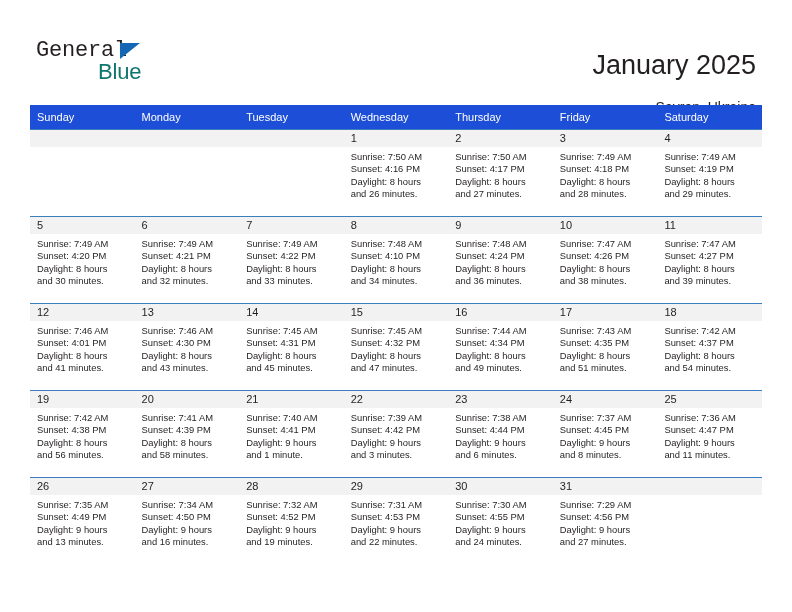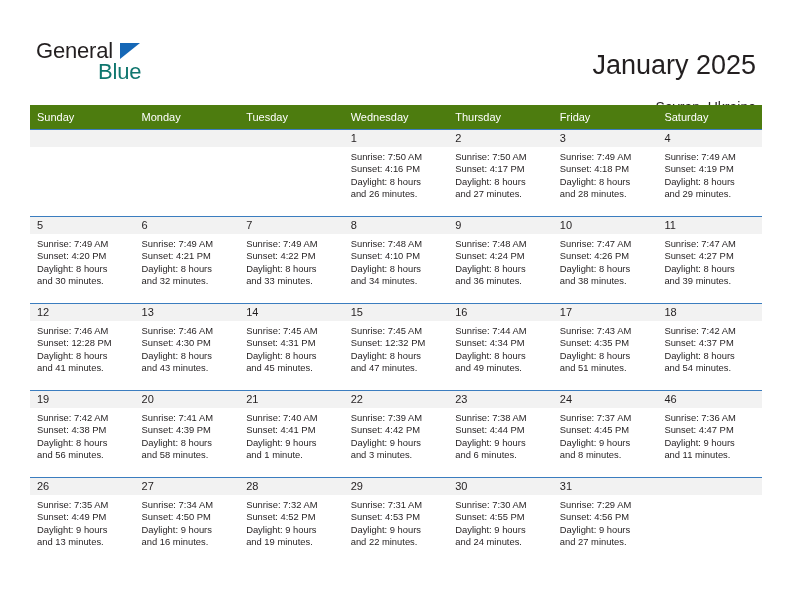--- a/index.html
+++ b/index.html
@@ -36,21 +36,21 @@
     width: 180px;
     height: 48px;
   }
   .logo-general {
     position: absolute;
     left: 0;
     top: 0;
     font-size: 22px;
     letter-spacing: -0.2px;
     color: #231f20;
-    font-family: Liberation Sans, sans-serif;
+    font-family: Liberation Mono, monospace;
   }
   .logo-triangle {
     position: absolute;
     left: 84px;
     top: 5px;
     width: 0;
     height: 0;
     border-top: 16px solid #1567b6;
     border-right: 20px solid transparent;
   }
@@ -86,21 +86,21 @@
   
   .calendar {
     position: absolute;
     left: 30px;
     top: 105px;
     width: 732px;
     border-collapse: collapse;
     table-layout: fixed;
   }
   .calendar th {
-    background: #4d7c0f;
+    background: #1d4ed8;
     color: #ffffff;
     font-size: 11px;
     font-weight: normal;
     text-align: left;
     padding: 6px 0 6px 7px;
     height: 10px;
     line-height: 12px;
   }
   .calendar td {
     vertical-align: top;
@@ -307,21 +307,21 @@
               </div>
             </div>
           </td>
         </tr>
         <tr>
           <td>
             <div class="daycell">
               <div class="daynum-band">12</div>
               <div class="info">
                 <div>Sunrise: 7:46 AM</div>
-                <div>Sunset: 12:28 PM</div>
+                <div>Sunset: 4:01 PM</div>
                 <div>Daylight: 8 hours</div>
                 <div>and 41 minutes.</div>
               </div>
             </div>
           </td>
           <td>
             <div class="daycell">
               <div class="daynum-band">13</div>
               <div class="info">
                 <div>Sunrise: 7:46 AM</div>
@@ -340,21 +340,21 @@
                 <div>Daylight: 8 hours</div>
                 <div>and 45 minutes.</div>
               </div>
             </div>
           </td>
           <td>
             <div class="daycell">
               <div class="daynum-band">15</div>
               <div class="info">
                 <div>Sunrise: 7:45 AM</div>
-                <div>Sunset: 12:32 PM</div>
+                <div>Sunset: 4:32 PM</div>
                 <div>Daylight: 8 hours</div>
                 <div>and 47 minutes.</div>
               </div>
             </div>
           </td>
           <td>
             <div class="daycell">
               <div class="daynum-band">16</div>
               <div class="info">
                 <div>Sunrise: 7:44 AM</div>
@@ -449,21 +449,21 @@
               <div class="info">
                 <div>Sunrise: 7:37 AM</div>
                 <div>Sunset: 4:45 PM</div>
                 <div>Daylight: 9 hours</div>
                 <div>and 8 minutes.</div>
               </div>
             </div>
           </td>
           <td>
             <div class="daycell">
-              <div class="daynum-band">46</div>
+              <div class="daynum-band">25</div>
               <div class="info">
                 <div>Sunrise: 7:36 AM</div>
                 <div>Sunset: 4:47 PM</div>
                 <div>Daylight: 9 hours</div>
                 <div>and 11 minutes.</div>
               </div>
             </div>
           </td>
         </tr>
         <tr>

